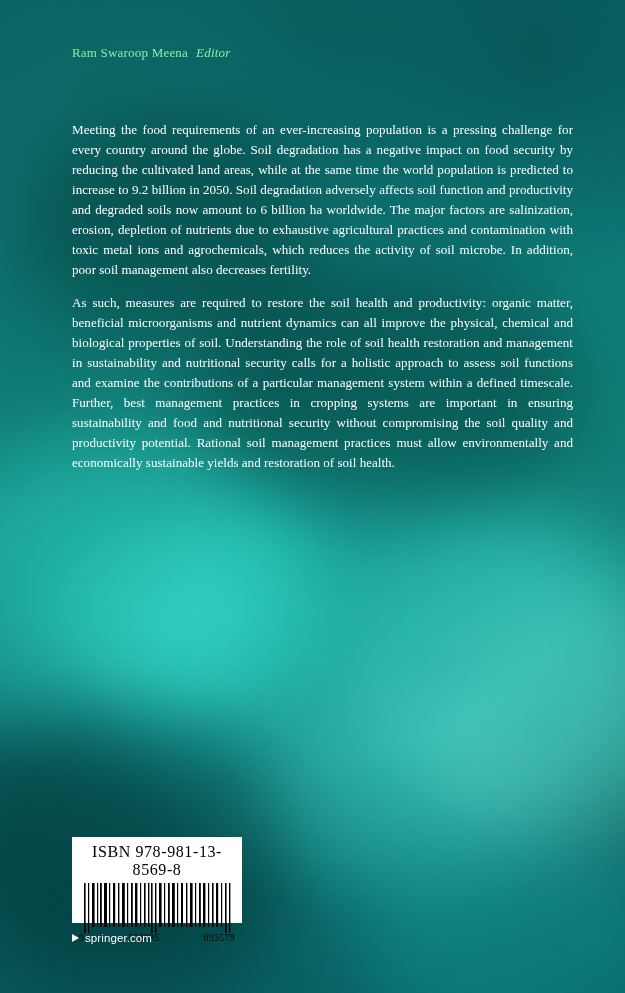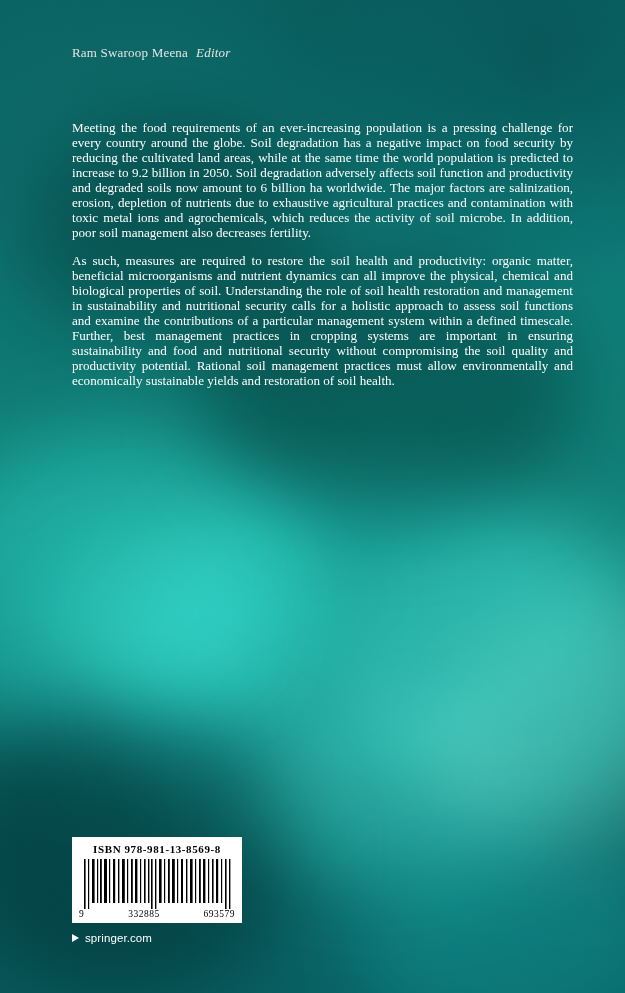--- a/index.html
+++ b/index.html
@@ -56,21 +56,21 @@
     inset: 0;
     color: #ffffff;
   }
 
   .editor-line {
     position: absolute;
     left: 72px;
     top: 45px;
     font-size: 13px;
     letter-spacing: .2px;
-    color: #e5e5e5;
+    color: #86efac;
   }
   .editor-line .role {
     font-style: italic;
     margin-left: 8px;
   }
 
   .book-title {
     position: absolute;
     left: 72px;
     top: 66px;
@@ -81,21 +81,21 @@
     letter-spacing: -0.1px;
     color: #ffffff;
   }
 
   .blurb {
     position: absolute;
     left: 72px;
     top: 120px;
     width: 501px;
     font-size: 13.1px;
-    line-height: 15px;
+    line-height: 20px;
     text-align: justify;
     color: #ffffff;
   }
   .blurb p {
     margin: 0 0 13px 0;
   }
 
   
   .barcode-box {
     position: absolute;
@@ -104,25 +104,24 @@
     width: 170px;
     height: 86px;
     background: #ffffff;
     color: #000000;
     padding: 4px 0 0 0;
     box-sizing: border-box;
   }
   .isbn-text {
     text-align: center;
     font-family: "Liberation Serif", serif;
-    font-size: 11px;
+    font-size: 16px;
     letter-spacing: .6px;
     color: #000;
     margin-top: 2px;
-    font-weight: bold;
   }
   .bars {
     margin: 4px auto 0 auto;
     width: 150px;
     height: 50px;
     display: block;
   }
   .ean-digits {
     display: flex;
     width: 160px;

